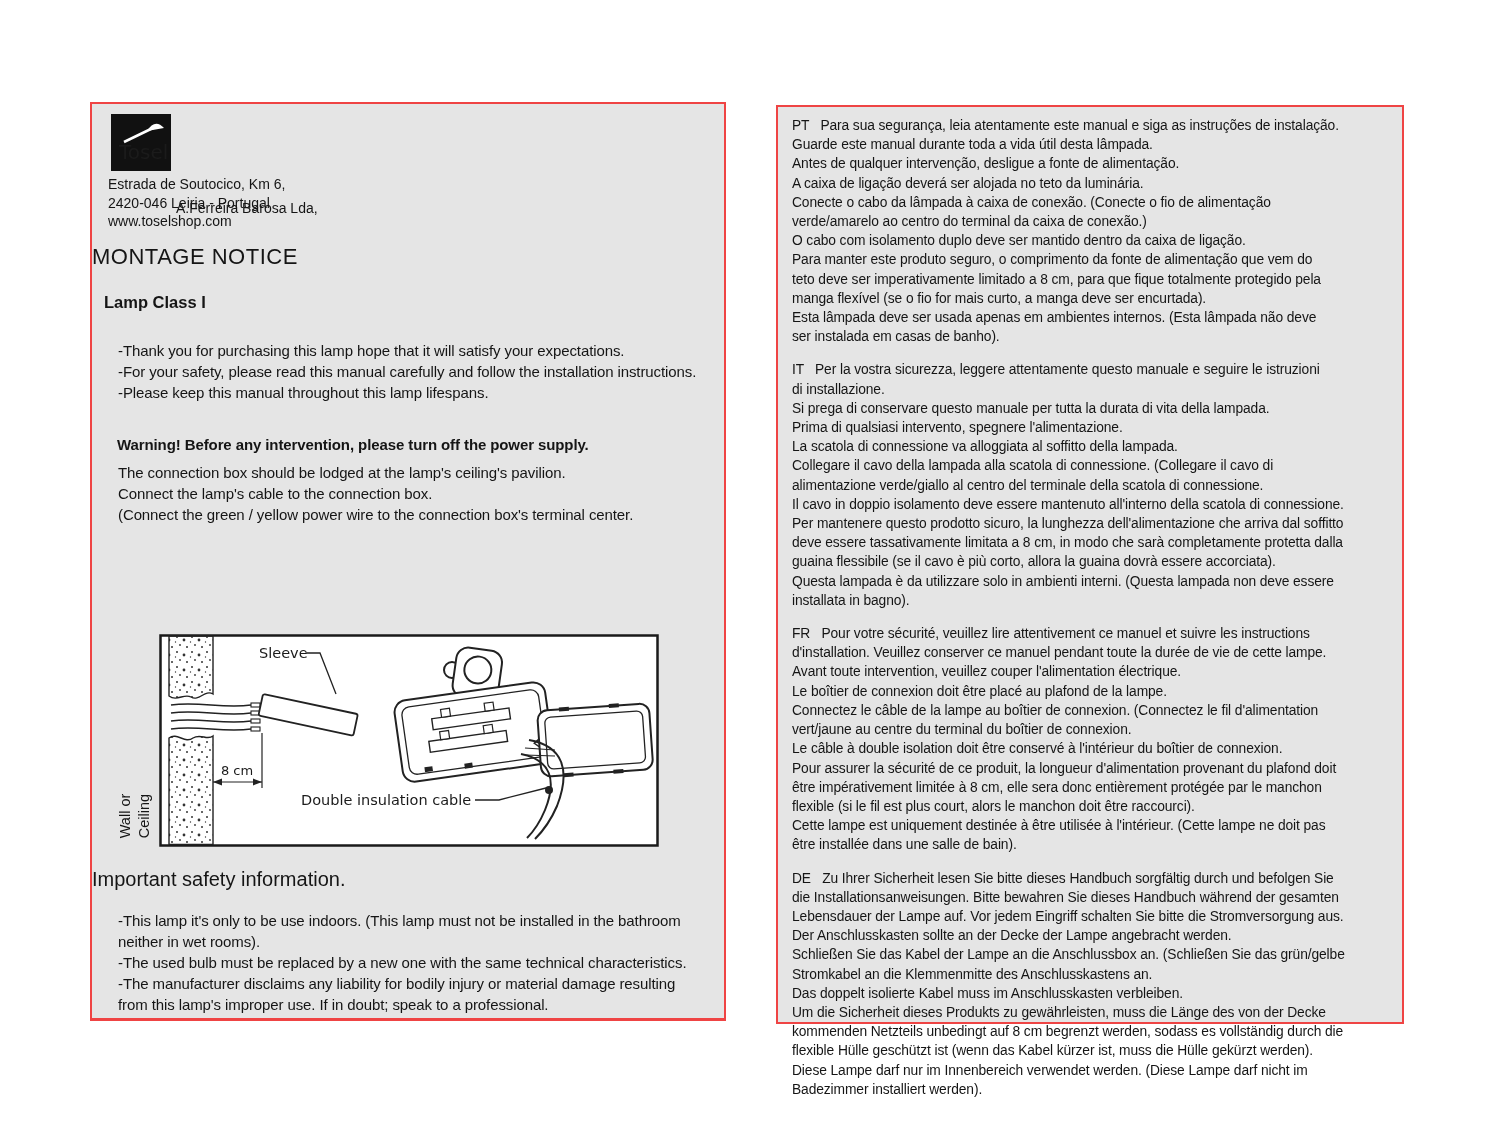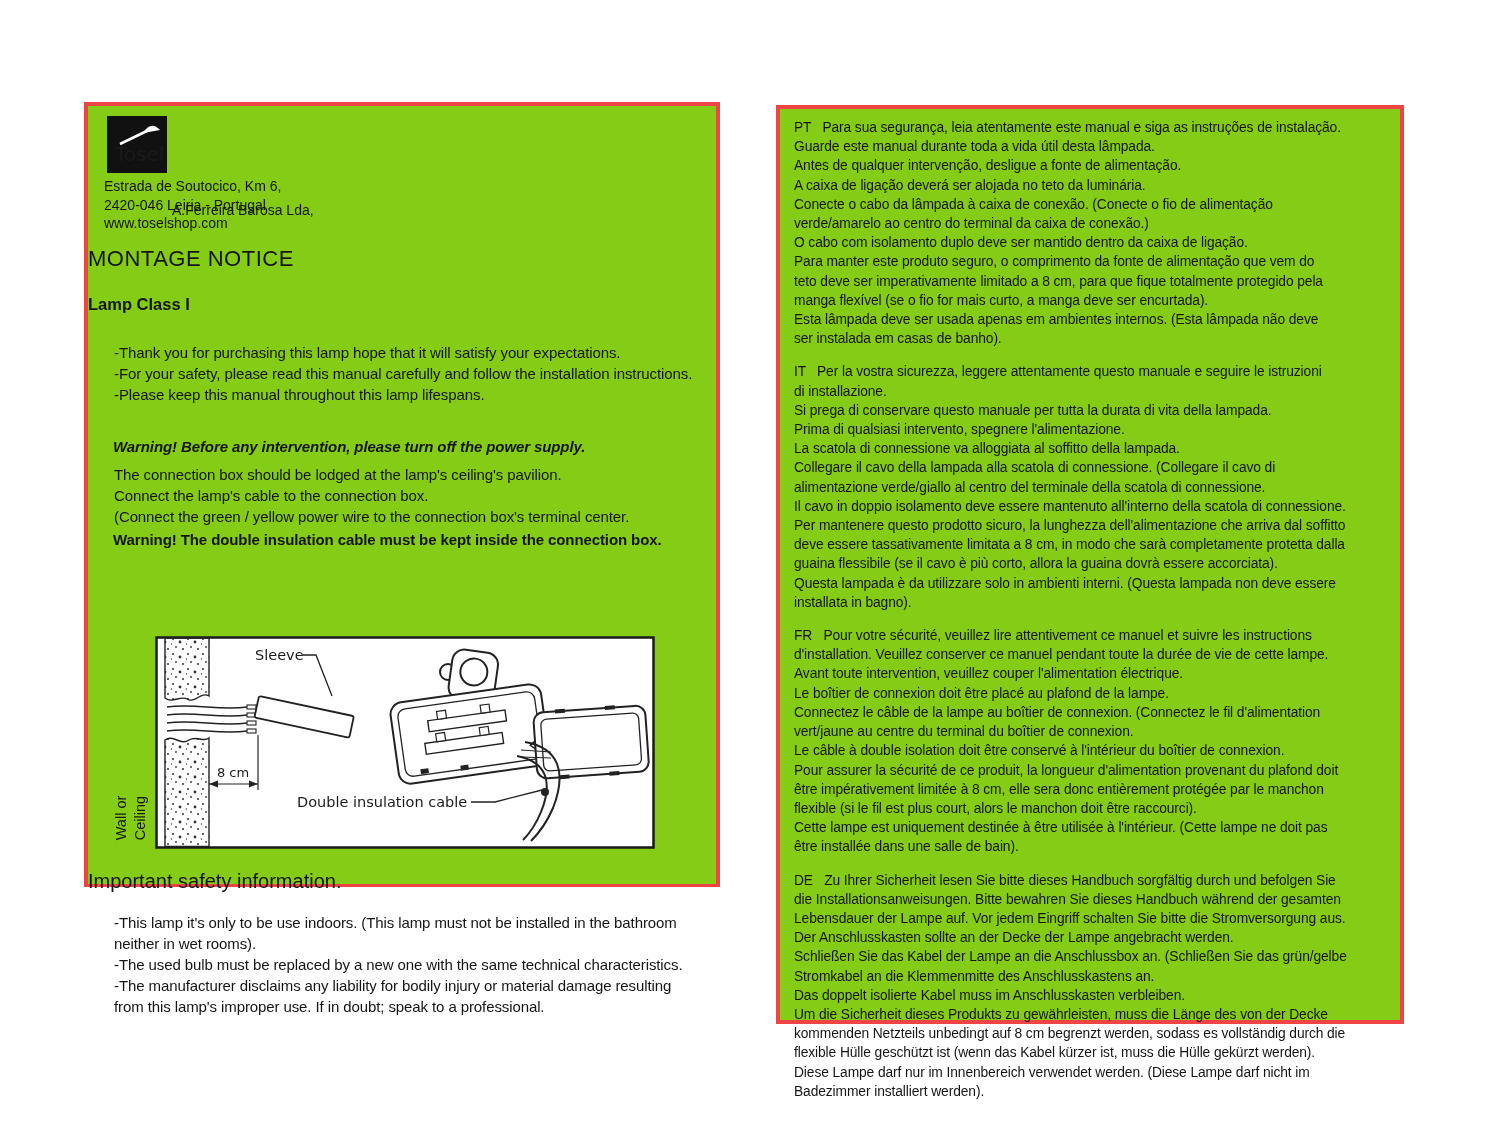--- a/index.html
+++ b/index.html
@@ -1,37 +1,37 @@
 <!DOCTYPE html>
 <html><head>
 <meta charset="utf-8">
 <style>
   html,body{margin:0;padding:0;background:#ffffff;}
   #page{position:relative;width:1500px;height:1125px;background:#ffffff;
         font-family:"Liberation Sans",sans-serif;color:#151515;overflow:hidden;}
-  .panel{position:absolute;background:#84cc16;border:4px solid #ef4444;box-sizing:border-box;}
-  #left-panel{left:84px;top:102px;width:636px;height:785px;border-bottom-width:3px;}
+  .panel{position:absolute;background:#e5e5e5;border:2px solid #ef4444;box-sizing:border-box;}
+  #left-panel{left:90px;top:102px;width:636px;height:919px;border-bottom-width:3px;}
   #right-panel{left:776px;top:105px;width:628px;height:919px;}
 
   .abs{position:absolute;}
   .pre{white-space:pre;}
   .body-text{font-size:15px;line-height:21px;letter-spacing:-0.1px;margin-top:6px;}
   .bold{font-weight:bold;}
   .centered{left:0;right:0;text-align:left;}
 
   
   #logo-box{left:19px;top:10px;width:60px;height:57px;}
   #addr1{left:84px;top:52px;font-size:14px;margin-top:44px;}
   #addr-rest{left:16px;top:71px;font-size:14px;line-height:18.5px;}
 
   #page-title{top:140px;font-size:22px;letter-spacing:0.5px;}
-  #subtitle{top:189px;font-size:16.5px;font-weight:bold;}
+  #subtitle{top:189px;font-size:16.5px;font-weight:bold;margin-left:12px;}
   #intro{left:26px;top:230px;}
   #assembly-heading{top:288px;font-size:20px;}
-  #warning1{left:25px;top:324px;font-style:italic;}
+  #warning1{left:25px;top:324px;}
   #para-connection{left:26px;top:352px;}
   #warning2{left:25px;top:417px;}
   #para-safe{left:26px;top:450px;}
 
   #diagram-wrap{left:67px;top:530px;width:500px;height:213px;}
   #wall-label{left:-16px;top:692px;width:120px;height:40px;transform:rotate(-90deg);
               font-size:14.5px;line-height:19px;text-align:center;}
 
   #safety-heading{top:764px;font-size:20px;}
   #safety-para{left:26px;top:800px;}
@@ -66,21 +66,20 @@
     <div id="subtitle" class="abs centered">Lamp Class I</div>
 
     <div id="intro" class="abs pre body-text">-Thank you for purchasing this lamp hope that it will satisfy your expectations.
 -For your safety, please read this manual carefully and follow the installation instructions.
 -Please keep this manual throughout this lamp lifespans.</div>
 
     <div id="warning1" class="abs pre body-text bold">Warning! Before any intervention, please turn off the power supply.</div>
     <div id="para-connection" class="abs pre body-text">The connection box should be lodged at the lamp's ceiling's pavilion.
 Connect the lamp's cable to the connection box.
 (Connect the green / yellow power wire to the connection box's terminal center.</div>
-    <div id="warning2" class="abs pre body-text bold">Warning! The double insulation cable must be kept inside the connection box.</div>
 
     <div id="diagram-wrap" class="abs">
       <svg width="500" height="213" viewBox="0 0 500 213">
         <defs>
           <pattern id="stip" width="15" height="15" patternUnits="userSpaceOnUse">
             <circle cx="3" cy="3" r="1" fill="#333"></circle>
               <circle cx="10" cy="6" r="1.4" fill="#333"></circle>
             <circle cx="6" cy="11" r="0.9" fill="#333"></circle>
               <circle cx="13" cy="13" r="1" fill="#333"></circle>
             <circle cx="1.5" cy="8" r="0.7" fill="#333"></circle>

